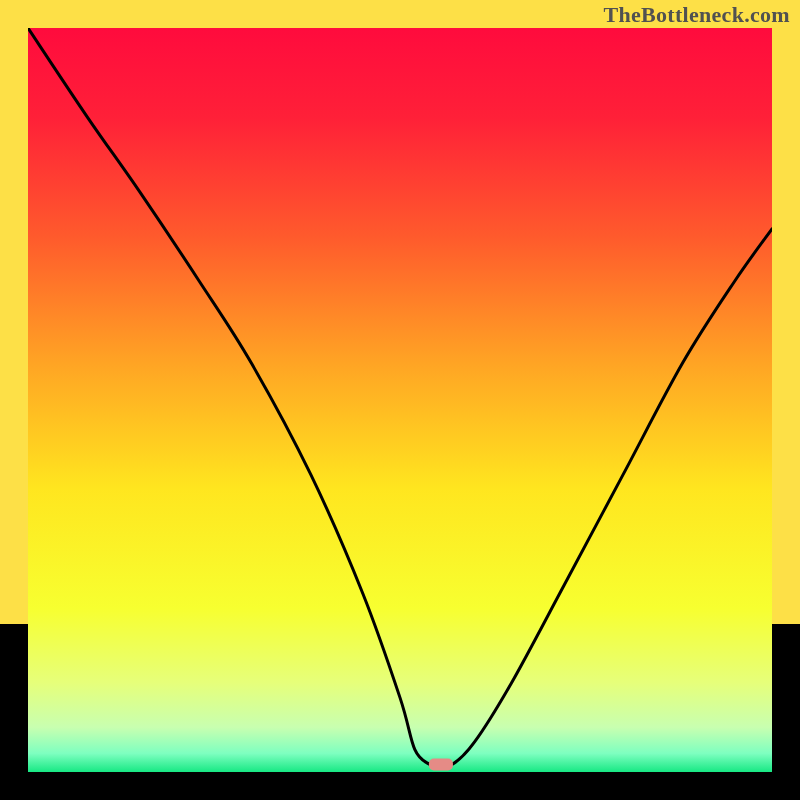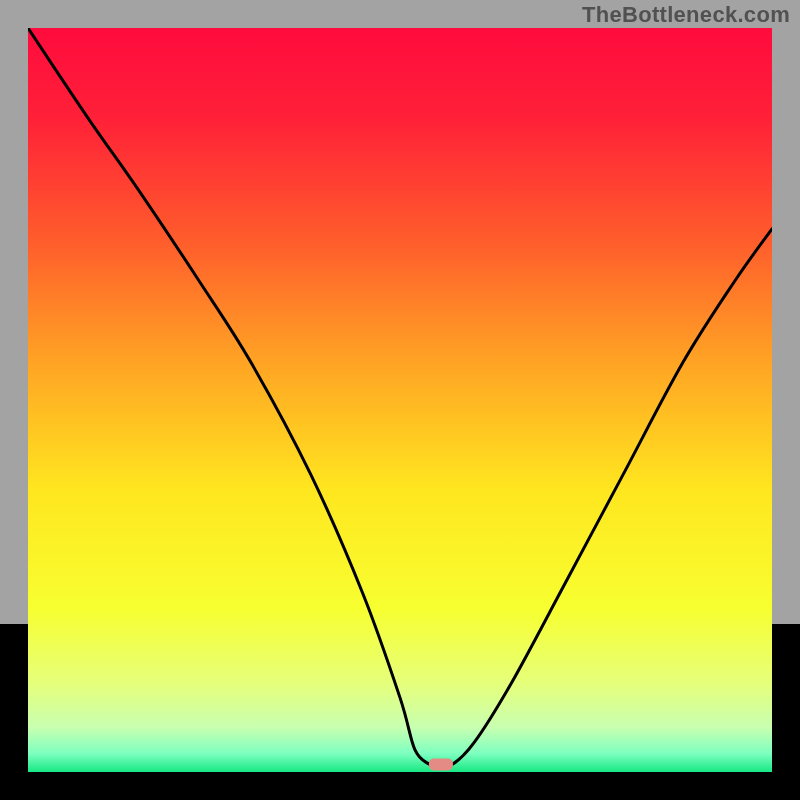--- a/index.html
+++ b/index.html
@@ -8,21 +8,22 @@
     width: 800px;
     height: 800px;
     background: #000;
     overflow: hidden;
     font-family: Arial, Helvetica, sans-serif;
   }
   .frame {
     position: relative;
     width: 800px;
     height: 624px;
-    background: #a3a3a3;
+    background: #fde047;
+    font-family: Liberation Serif, serif;
   }
   .watermark {
     position: absolute;
     top: 2px;
     right: 10px;
     color: #515151;
     font-size: 22px;
     font-weight: 600;
     letter-spacing: 0.3px;
     z-index: 10;

